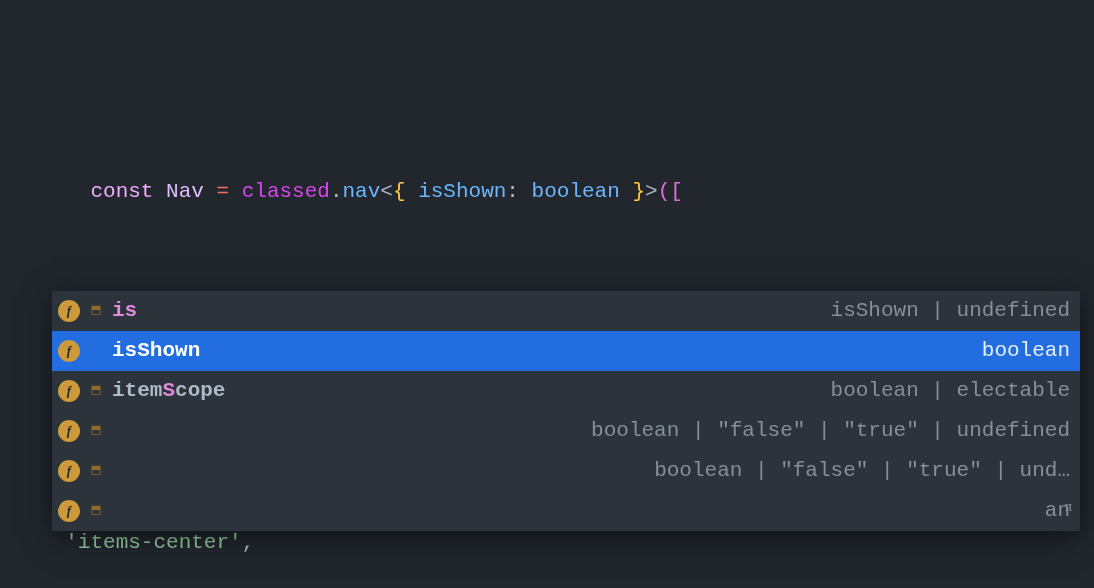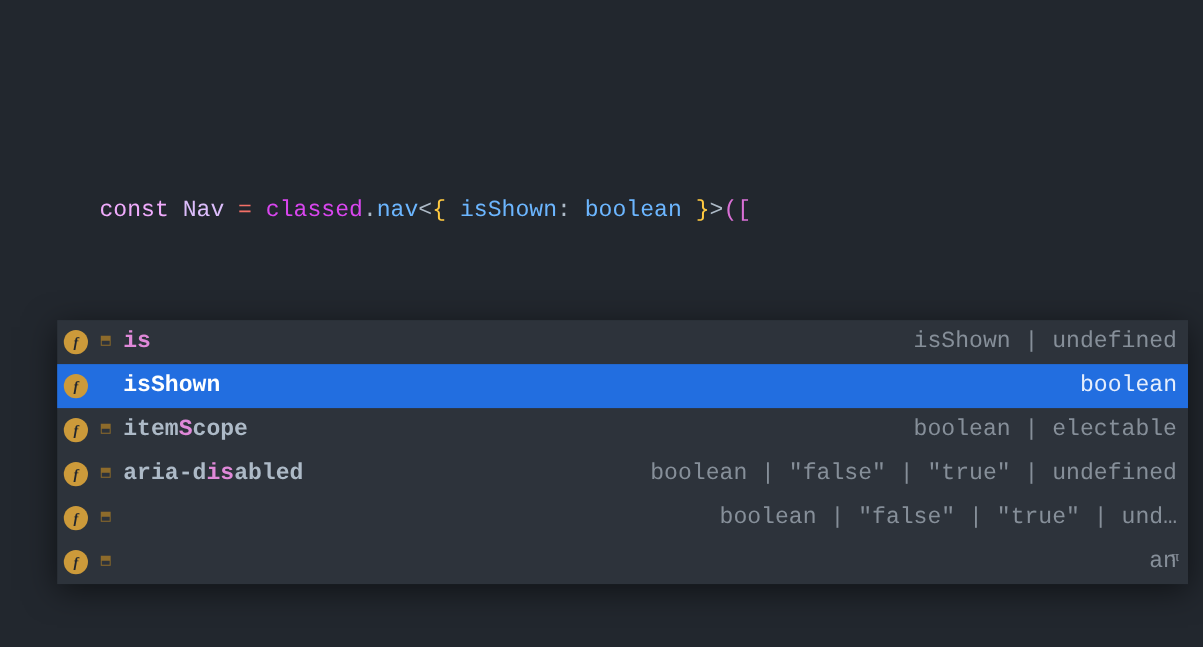--- a/index.html
+++ b/index.html
@@ -75,20 +75,21 @@
 <body>
 
 <div class="editor">
 
   <div class="line">
     <span class="kw-const">const </span><span class="className">Nav</span><span class="eqarrow"> = </span><span class="ident">classed</span><span class="punct">.</span><span class="prop">nav</span><span class="punct">&lt;</span><span class="brace-y">{ </span><span class="prop">isShown</span><span class="punct">: </span><span class="type">boolean</span><span class="brace-y"> }</span><span class="punct">&gt;</span><span class="brace-p">([</span>
   </div>
 
   <div class="line">  <span class="strlit">'flex'</span><span class="punct">,</span></div>
 
+  <div class="line">  <span class="strlit">'items-center'</span><span class="punct">,</span></div>
 
   
 
   
 
   
 
 </div>
 
 <div class="suggest" id="suggest">
@@ -106,21 +107,20 @@
     </div>
     <div class="row">
       <span class="icon-method">f</span>
       <span class="kind-icon">⬒</span>
       <span class="label">item<span class="hl">S</span>cope</span>
       <span class="typetext">boolean | electable</span>
     </div>
     <div class="row">
       <span class="icon-method">f</span>
       <span class="kind-icon">⬒</span>
-      <span class="label">aria-d<span class="hl">is</span>abled</span>
       <span class="typetext">boolean | "false" | "true" | undefined</span>
     </div>
     <div class="row">
       <span class="icon-method">f</span>
       <span class="kind-icon">⬒</span>
       <span class="typetext">boolean | "false" | "true" | und…</span>
     </div>
     <div class="row">
       <span class="icon-method">f</span>
       <span class="kind-icon">⬒</span>

